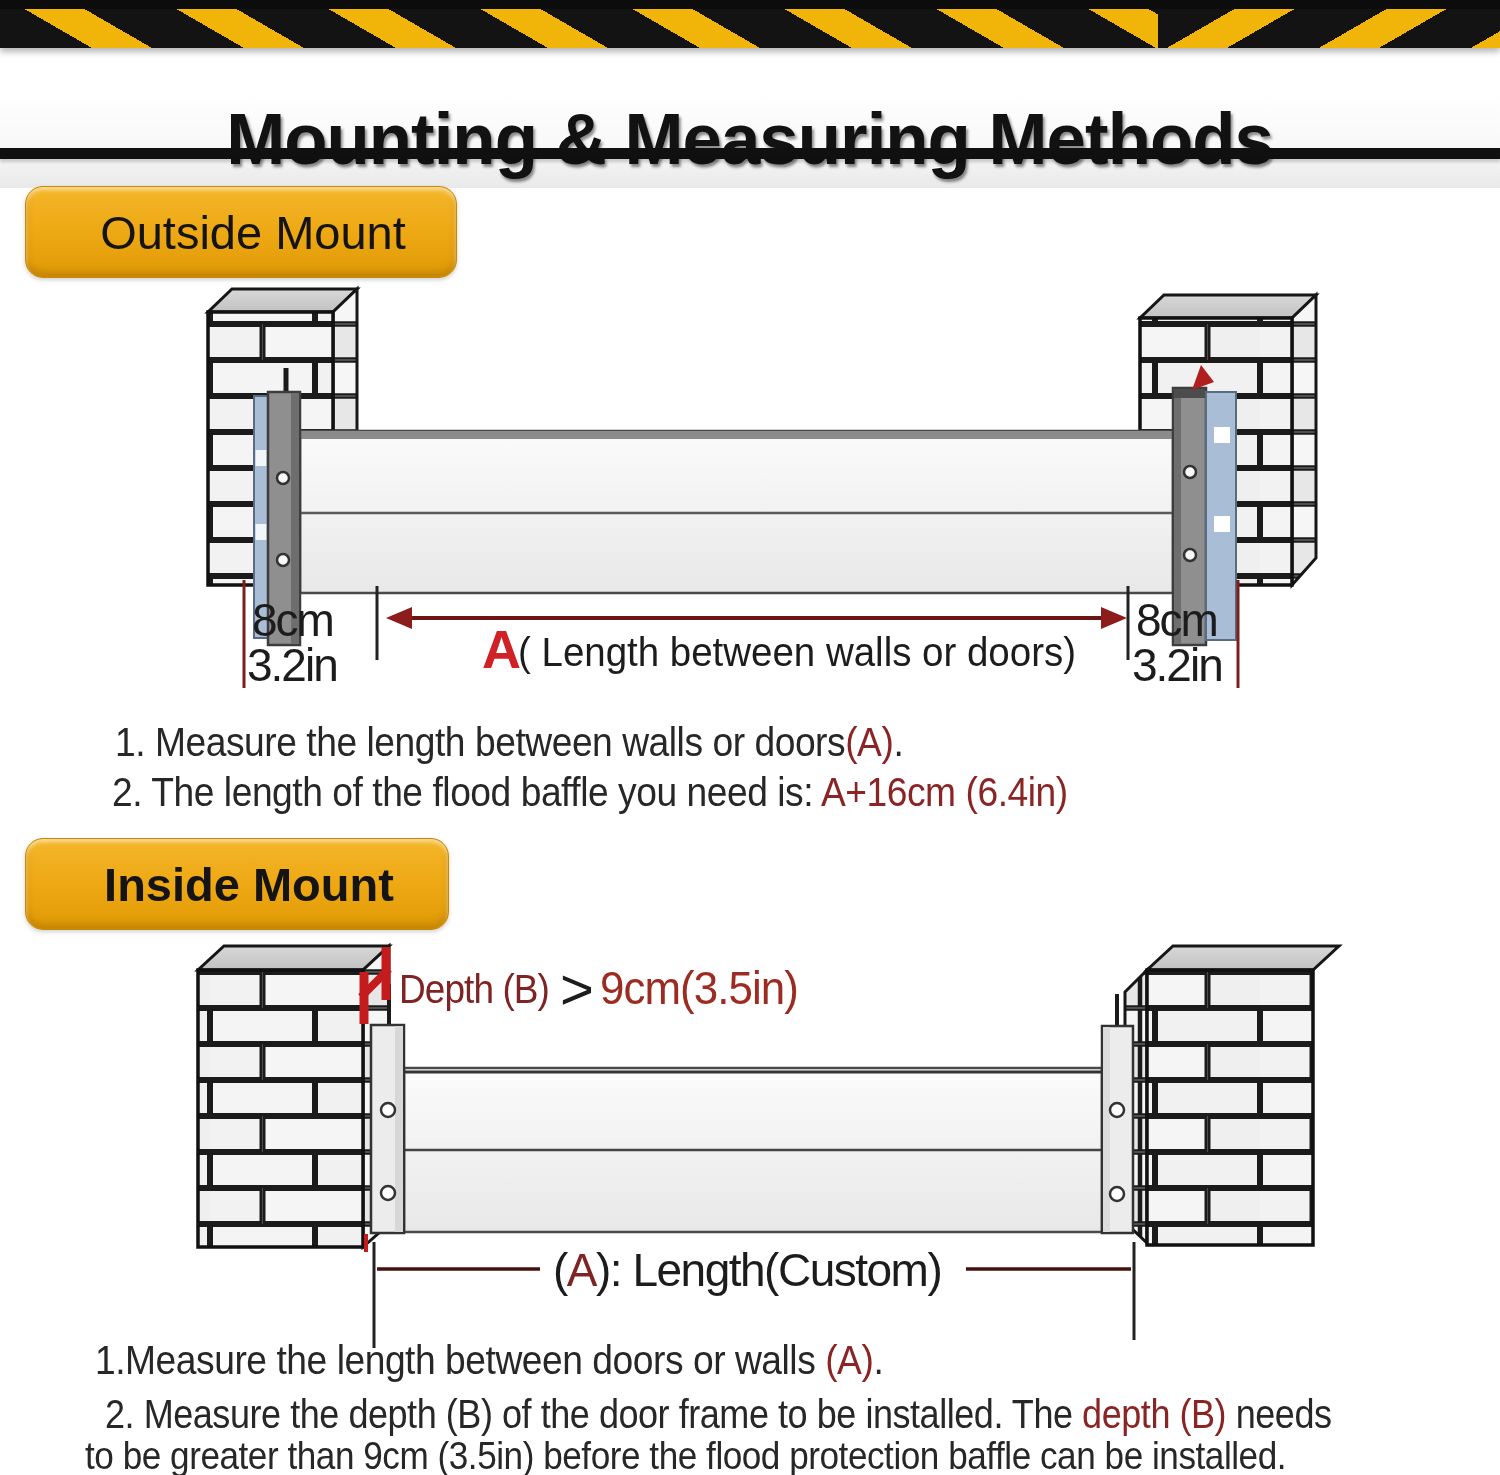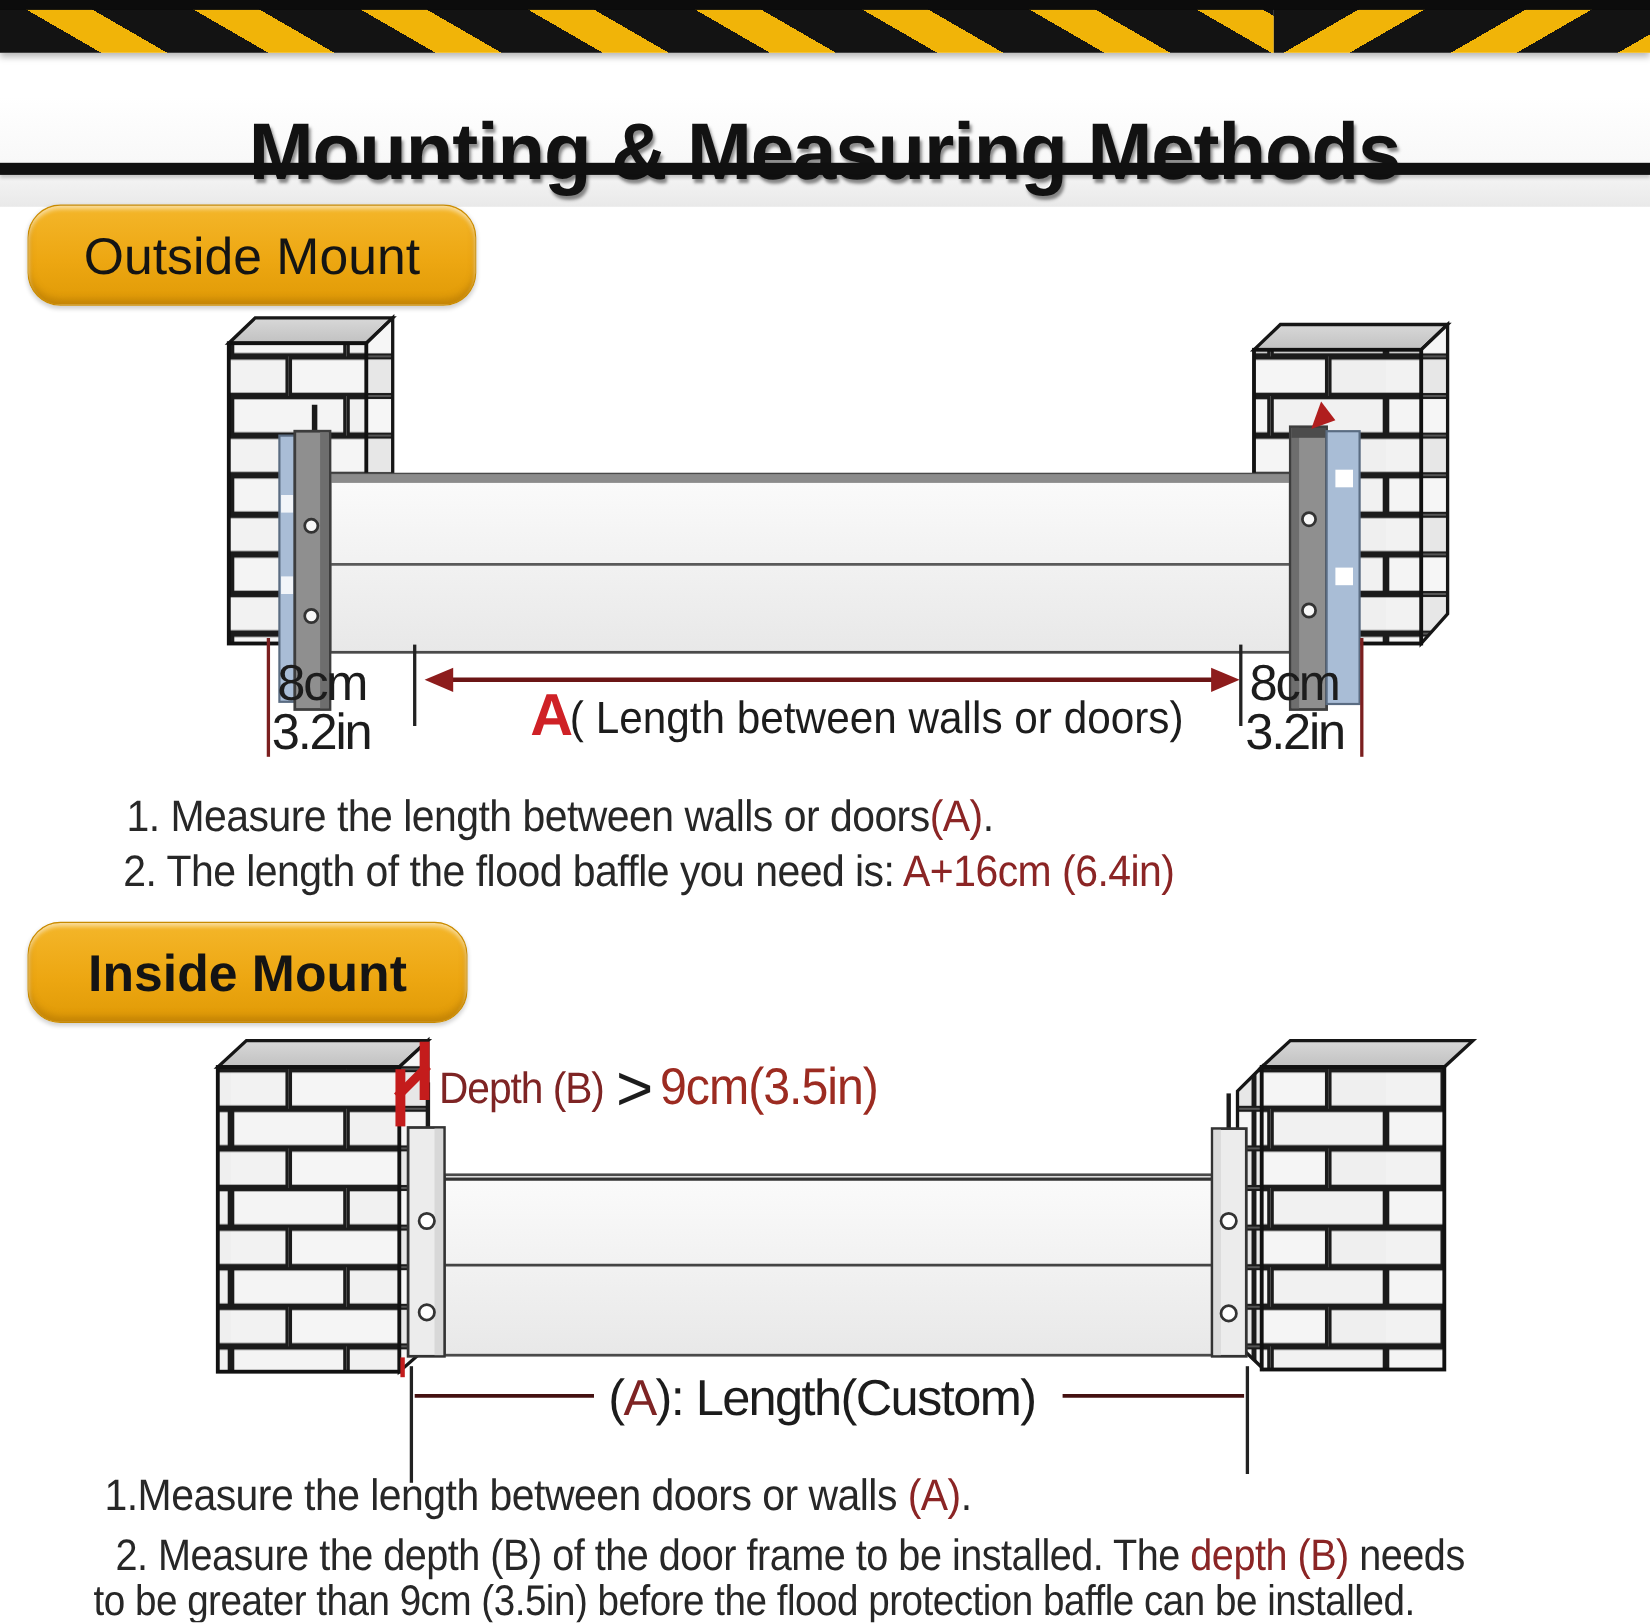--- a/index.html
+++ b/index.html
@@ -18,26 +18,26 @@
   
   .banner { position:absolute; left:0; top:48px; width:1500px; height:100px;
     background:linear-gradient(180deg,#ffffff 0%,#f8f8f8 60%,#e9e9e9 100%);
     display:flex; align-items:center; justify-content:center;margin-top:40px; }
   .title { font-size:73px; font-weight:700; color:#121212; letter-spacing:-1px;
     white-space:nowrap; transform:scaleX(.97);
     text-shadow:2px 3px 3px rgba(0,0,0,.45), -1px -1px 0 #ffffff; }
   .banner-bar { position:absolute; left:0; top:148px; width:1500px; height:11px;
     background:#101010; box-shadow:0 3px 3px rgba(0,0,0,.18); }
   
-  .badge { position:absolute; height:90px; border-radius:30px;
+  .badge { position:absolute; height:90px; border-radius:18px;
     background:linear-gradient(180deg,#f4b62a 0%,#eda712 55%,#e09a06 100%);
     border:1px solid #c88a00;
     box-shadow:inset 0 3px 4px rgba(255,255,255,.55), inset 0 -5px 7px rgba(140,90,0,.35), 0 2px 4px rgba(0,0,0,.18);
     display:flex; align-items:center; justify-content:center;
-    font-size:47px; color:#141414; }
+    font-size:47px; color:#141414;padding-left:24px; }
   #badge-outside { left:25px; top:186px; width:406px; }
   #badge-inside  { left:25px; top:838px; width:398px;font-weight:bold; }
   
   svg.diagram { position:absolute; left:0; }
   #svg-outside { top:278px; width:1500px; height:424px; }
   #svg-inside  { top:930px; width:1500px; height:420px; }
   svg text { font-family:"Liberation Sans", sans-serif; }
   .sv-black { fill:#1c1c1c; }
   .sv-maroon { fill:#7e2424; }
   .sv-red { fill:#cf2126; }

